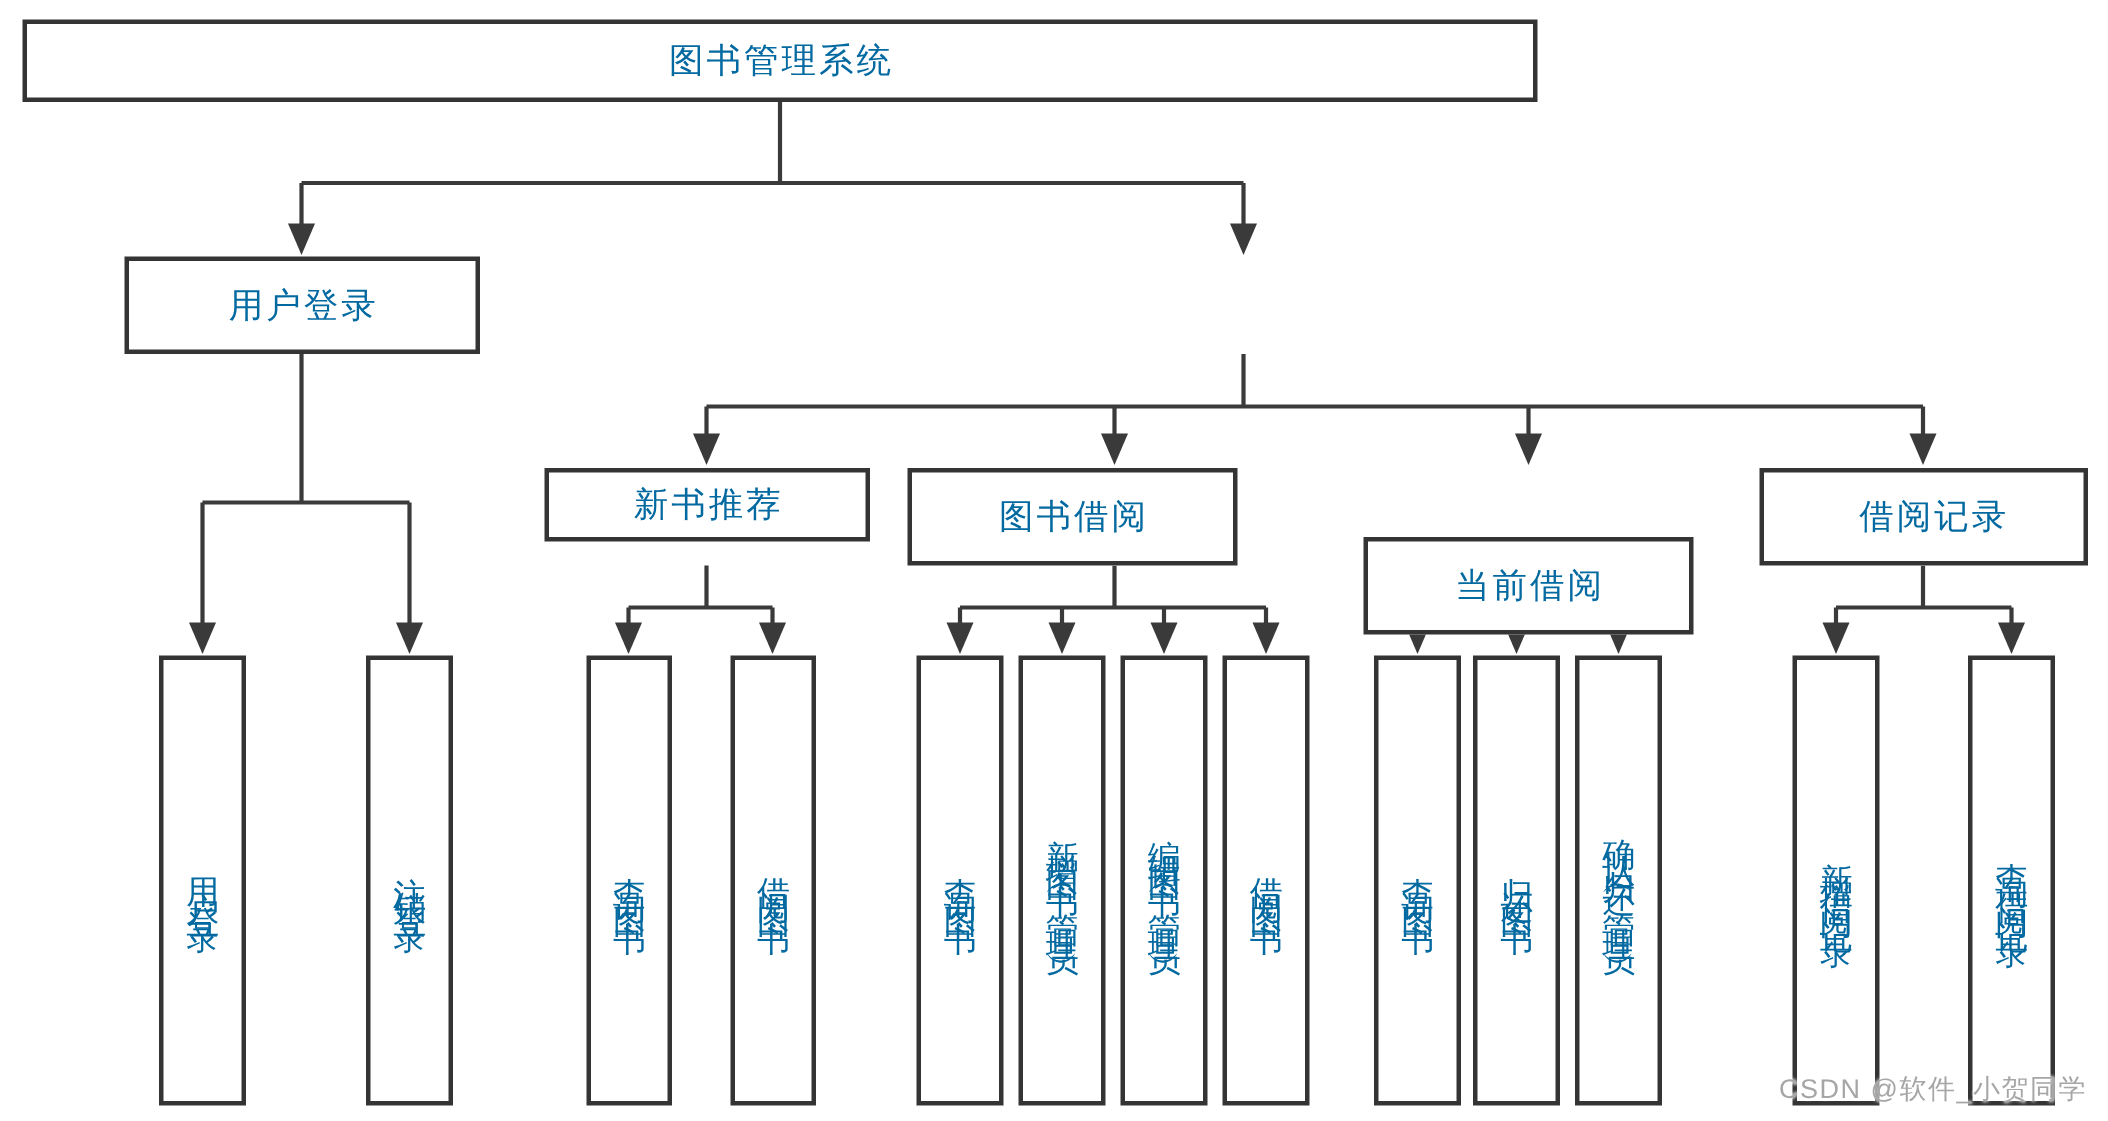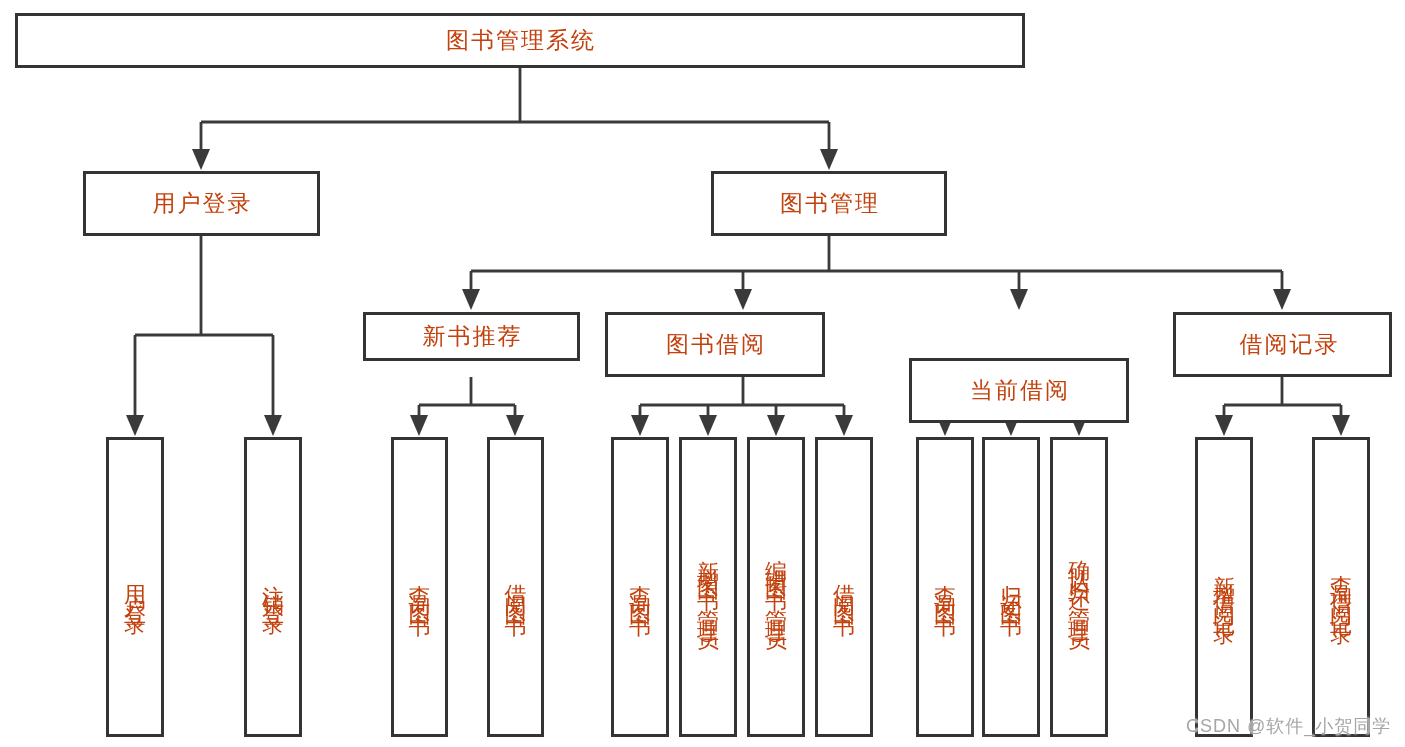--- a/index.html
+++ b/index.html
@@ -24,21 +24,21 @@
     pointer-events: none;
   }
   .node {
     position: absolute;
     box-sizing: border-box;
     border: 3px solid #343434;
     background: #ffffff;
     display: flex;
     align-items: center;
     justify-content: center;
-    color: #c2410c;
+    color: #0369a1;
     font-size: 23px;
     letter-spacing: 2px;
     white-space: nowrap;
     z-index: 2;
   }
   .node .hlabel {
     padding-left: 2px; 
   }
   .leaf {
     font-size: 22px;
@@ -115,23 +115,20 @@
     </g>
   </svg>
 
   <div class="node" style="left:15px; top:13px; width:1010px; height:55px;">
     <span class="hlabel">图书管理系统</span>
   </div>
 
   <div class="node" style="left:83px; top:171px; width:237px; height:65px;">
     <span class="hlabel">用户登录</span>
   </div>
-  <div class="node" style="left:711px; top:171px; width:236px; height:65px;">
-    <span class="hlabel">图书管理</span>
-  </div>
 
   <div class="node" style="left:363px; top:312px; width:217px; height:49px;">
     <span class="hlabel">新书推荐</span>
   </div>
   <div class="node" style="left:605px; top:312px; width:220px; height:65px;">
     <span class="hlabel">图书借阅</span>
   </div>
   <div class="node" style="left:909px; top:312px; width:220px; height:65px;margin-top:46px;">
     <span class="hlabel">当前借阅</span>
   </div>

